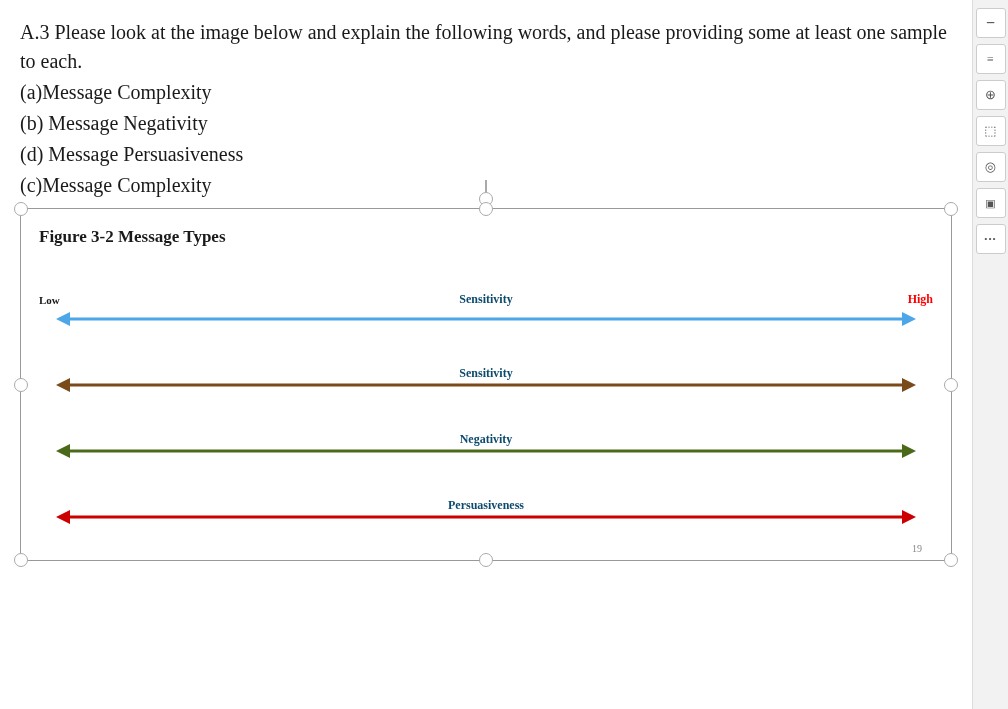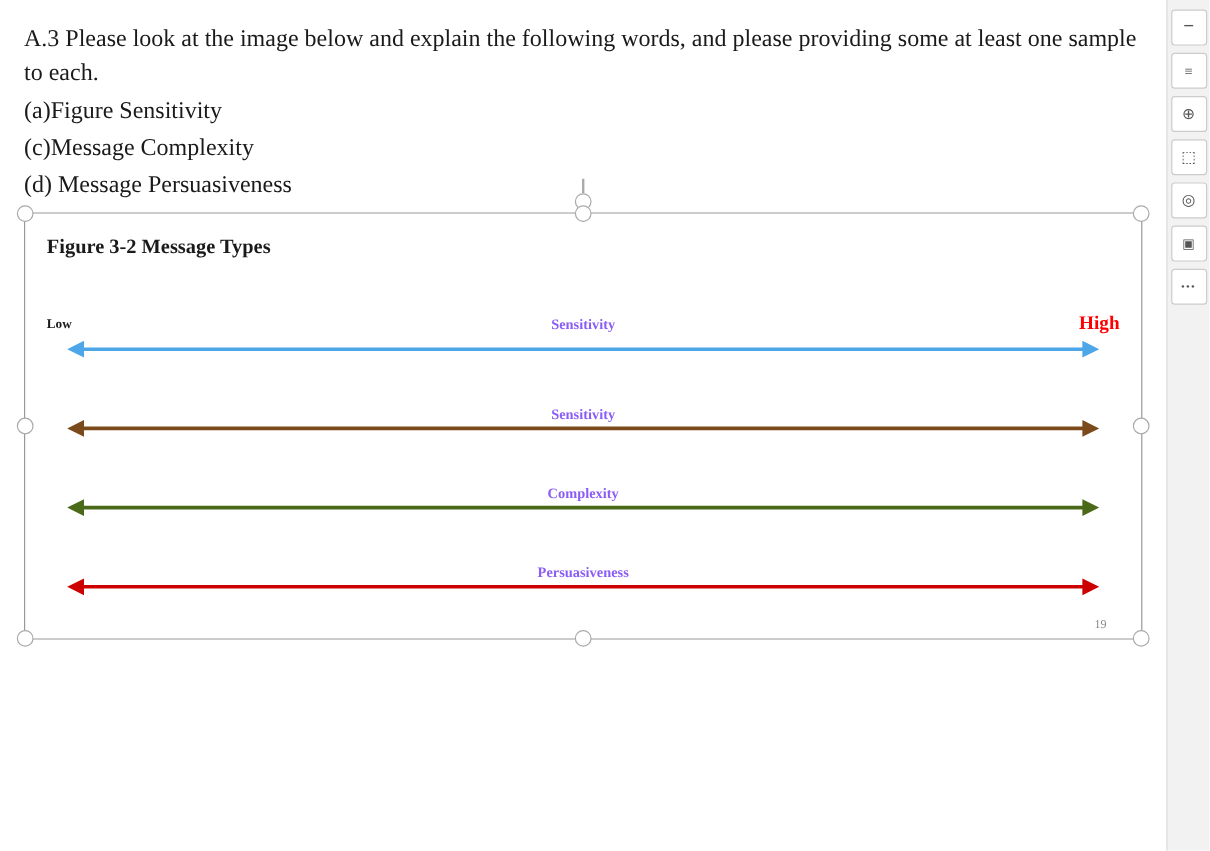--- a/index.html
+++ b/index.html
@@ -100,28 +100,28 @@
     .arrow-label-left {
       font-size: 11px;
       font-weight: bold;
       color: #1a1a1a;
       min-width: 36px;
     }
 
     .arrow-label-center {
       font-size: 12px;
       font-weight: bold;
-      color: #8b5cf6;
+      color: #0c4a6e;
       position: absolute;
       left: 50%;
       transform: translateX(-50%);
     }
 
     .arrow-label-right {
-      font-size: 16px;
+      font-size: 12px;
       font-weight: bold;
       color: red;
       margin-left: auto;
       min-width: 36px;
       text-align: right;
     }
 
     
     .arrow-svg-row {
       margin-bottom: 14px;
@@ -172,23 +172,24 @@
       font-weight: bold;
     }
   </style>
 </head>
 <body>
 
 <div class="main-content">
 
   <div class="question-text">
     <p>A.3 Please look at the image below and explain the following words, and please providing some at least one sample to each.</p>
-    <p>(a)Figure Sensitivity</p>
+    <p>(a)Message Complexity</p>
+    <p>(b)    Message Negativity</p>
+    <p>(d)    Message Persuasiveness</p>
     <p>(c)Message Complexity</p>
-    <p>(d)    Message Persuasiveness</p>
   </div>
 
   <div style="position:relative; margin-top:8px;">
 
     <div class="rotate-handle">
       <div class="rotate-handle-line"></div>
       <div class="rotate-handle-circle"></div>
     </div>
 
     <div class="figure-container">
@@ -233,21 +234,21 @@
             <polygon points="0,9 14,2 14,16" fill="#7a4a1a"></polygon>
             <line x1="12" y1="9" x2="848" y2="9" stroke="#7a4a1a" stroke-width="3"></line>
             <polygon points="860,9 846,2 846,16" fill="#7a4a1a"></polygon>
           </svg>
         </div>
       </div>
 
       <div class="arrow-section">
         <div class="arrow-label-row">
           <span class="arrow-label-left"></span>
-          <span class="arrow-label-center">Complexity</span>
+          <span class="arrow-label-center">Negativity</span>
           <span class="arrow-label-right"></span>
         </div>
         <div class="arrow-svg-row">
           <svg class="arrow-line" height="18" viewBox="0 0 860 18" xmlns="http://www.w3.org/2000/svg">
             <polygon points="0,9 14,2 14,16" fill="#4a6a1a"></polygon>
             <line x1="12" y1="9" x2="848" y2="9" stroke="#4a6a1a" stroke-width="3"></line>
             <polygon points="860,9 846,2 846,16" fill="#4a6a1a"></polygon>
           </svg>
         </div>
       </div>

